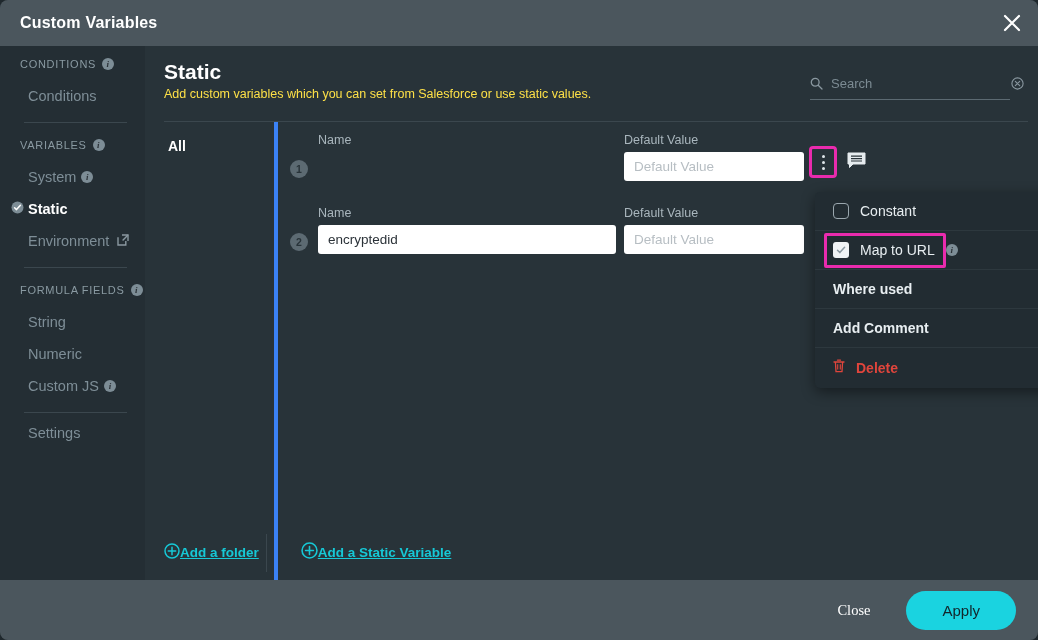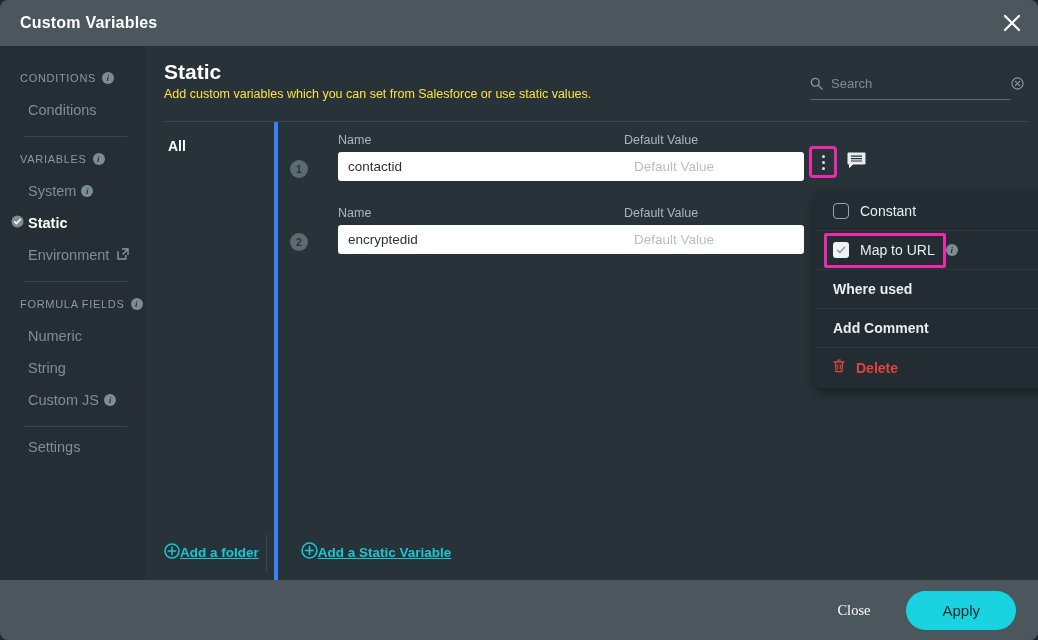--- a/index.html
+++ b/index.html
@@ -35,21 +35,20 @@
     display: flex; align-items: center; justify-content: center;
     cursor: pointer;
   }
   .titlebar-close svg { display: block; }
 
   
   .sidebar {
     position: absolute; top: 46px; left: 0;
     width: 145px; height: 534px;
     background: #242e34;
-    padding-top: 14px;
   }
   .side-group-label {
     font-size: 11px; color: #8a9aa2; letter-spacing: .7px;
     padding: 12px 0 10px 20px;
     display: flex; align-items: center; gap: 6px;
   }
   .side-item {
     font-size: 14.5px; color: #7e8e97;
     padding: 8px 0 8px 28px;
     display: flex; align-items: center; gap: 5px;
@@ -139,21 +138,21 @@
     font-size: 12.5px; color: #a9b6bd; margin-bottom: 5px;
   }
   .field-input {
     width: 100%; height: 29px;
     background: #ffffff; border: none; border-radius: 3px;
     padding: 0 10px; font-size: 13.5px; color: #2b3238;
     outline: none;
     font-family: "Liberation Sans", sans-serif;
   }
   .field-input::placeholder { color: #b7bec3; }
-  .field-name { left: 40px; top: 11px; width: 298px; margin-left: 20px; }
+  .field-name { left: 40px; top: 11px; width: 298px; }
   .field-default { left: 346px; top: 11px; width: 180px; }
 
   .row-actions {
     position: absolute; left: 534px; top: 27px;
     display: flex; align-items: center; gap: 13px;
   }
   .kebab-btn {
     width: 22px; height: 26px;
     display: flex; flex-direction: column; align-items: center;
     justify-content: center; gap: 3px;
@@ -303,24 +302,24 @@
       </span>
     </div>
 
     <div class="side-divider"></div>
 
     <div class="side-group-label">
       <span>FORMULA FIELDS</span>
       <span class="info-dot">i</span>
     </div>
     <div class="side-item">
+      <span>String</span>
+    </div>
+    <div class="side-item">
       <span>Numeric</span>
-    </div>
-    <div class="side-item">
-      <span>String</span>
     </div>
     <div class="side-item">
       <span>Custom JS</span>
       <span class="info-dot">i</span>
     </div>
 
     <div class="side-divider"></div>
 
     <div class="side-item">
       <span>Settings</span>
@@ -353,21 +352,20 @@
     <div class="folder-col">
       <div class="folder-item">All</div>
     </div>
 
     <div class="rows">
 
       <div class="var-row">
         <div class="row-num">1</div>
         <div class="field field-name">
           <div class="field-label">Name</div>
-          <input class="field-input" type="text" value="contactid" style="">
         </div>
         <div class="field field-default">
           <div class="field-label">Default Value</div>
           <input class="field-input" type="text" placeholder="Default Value" style="">
         </div>
         <div class="row-actions">
           <div class="kebab-btn kebab-highlight">
             <span class="dot"></span>
             <span class="dot"></span>
             <span class="dot"></span>

